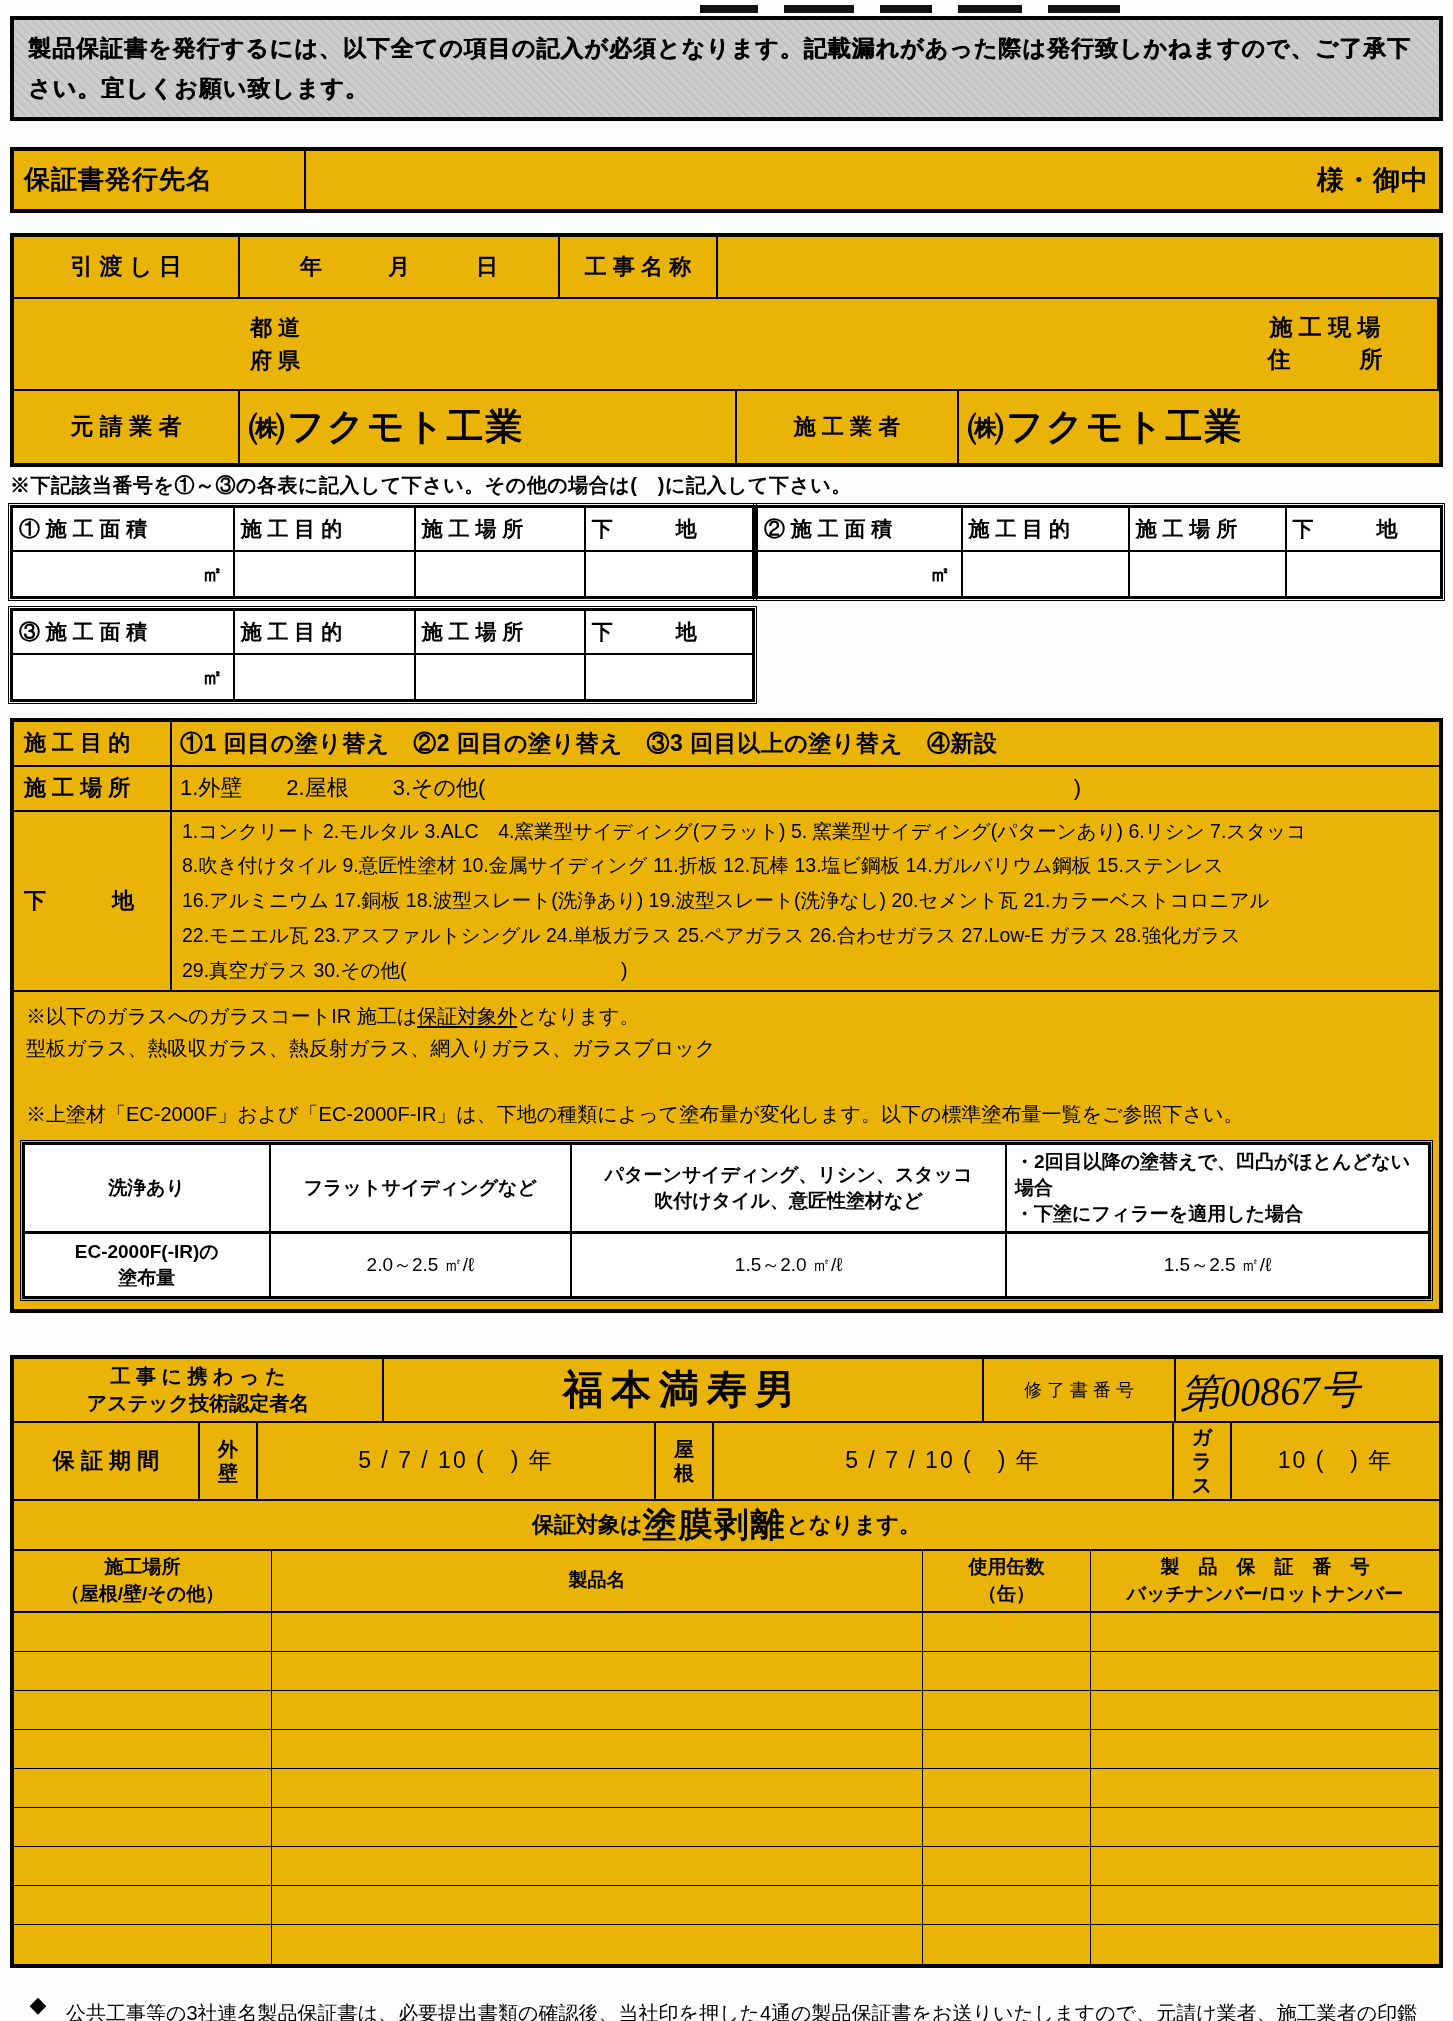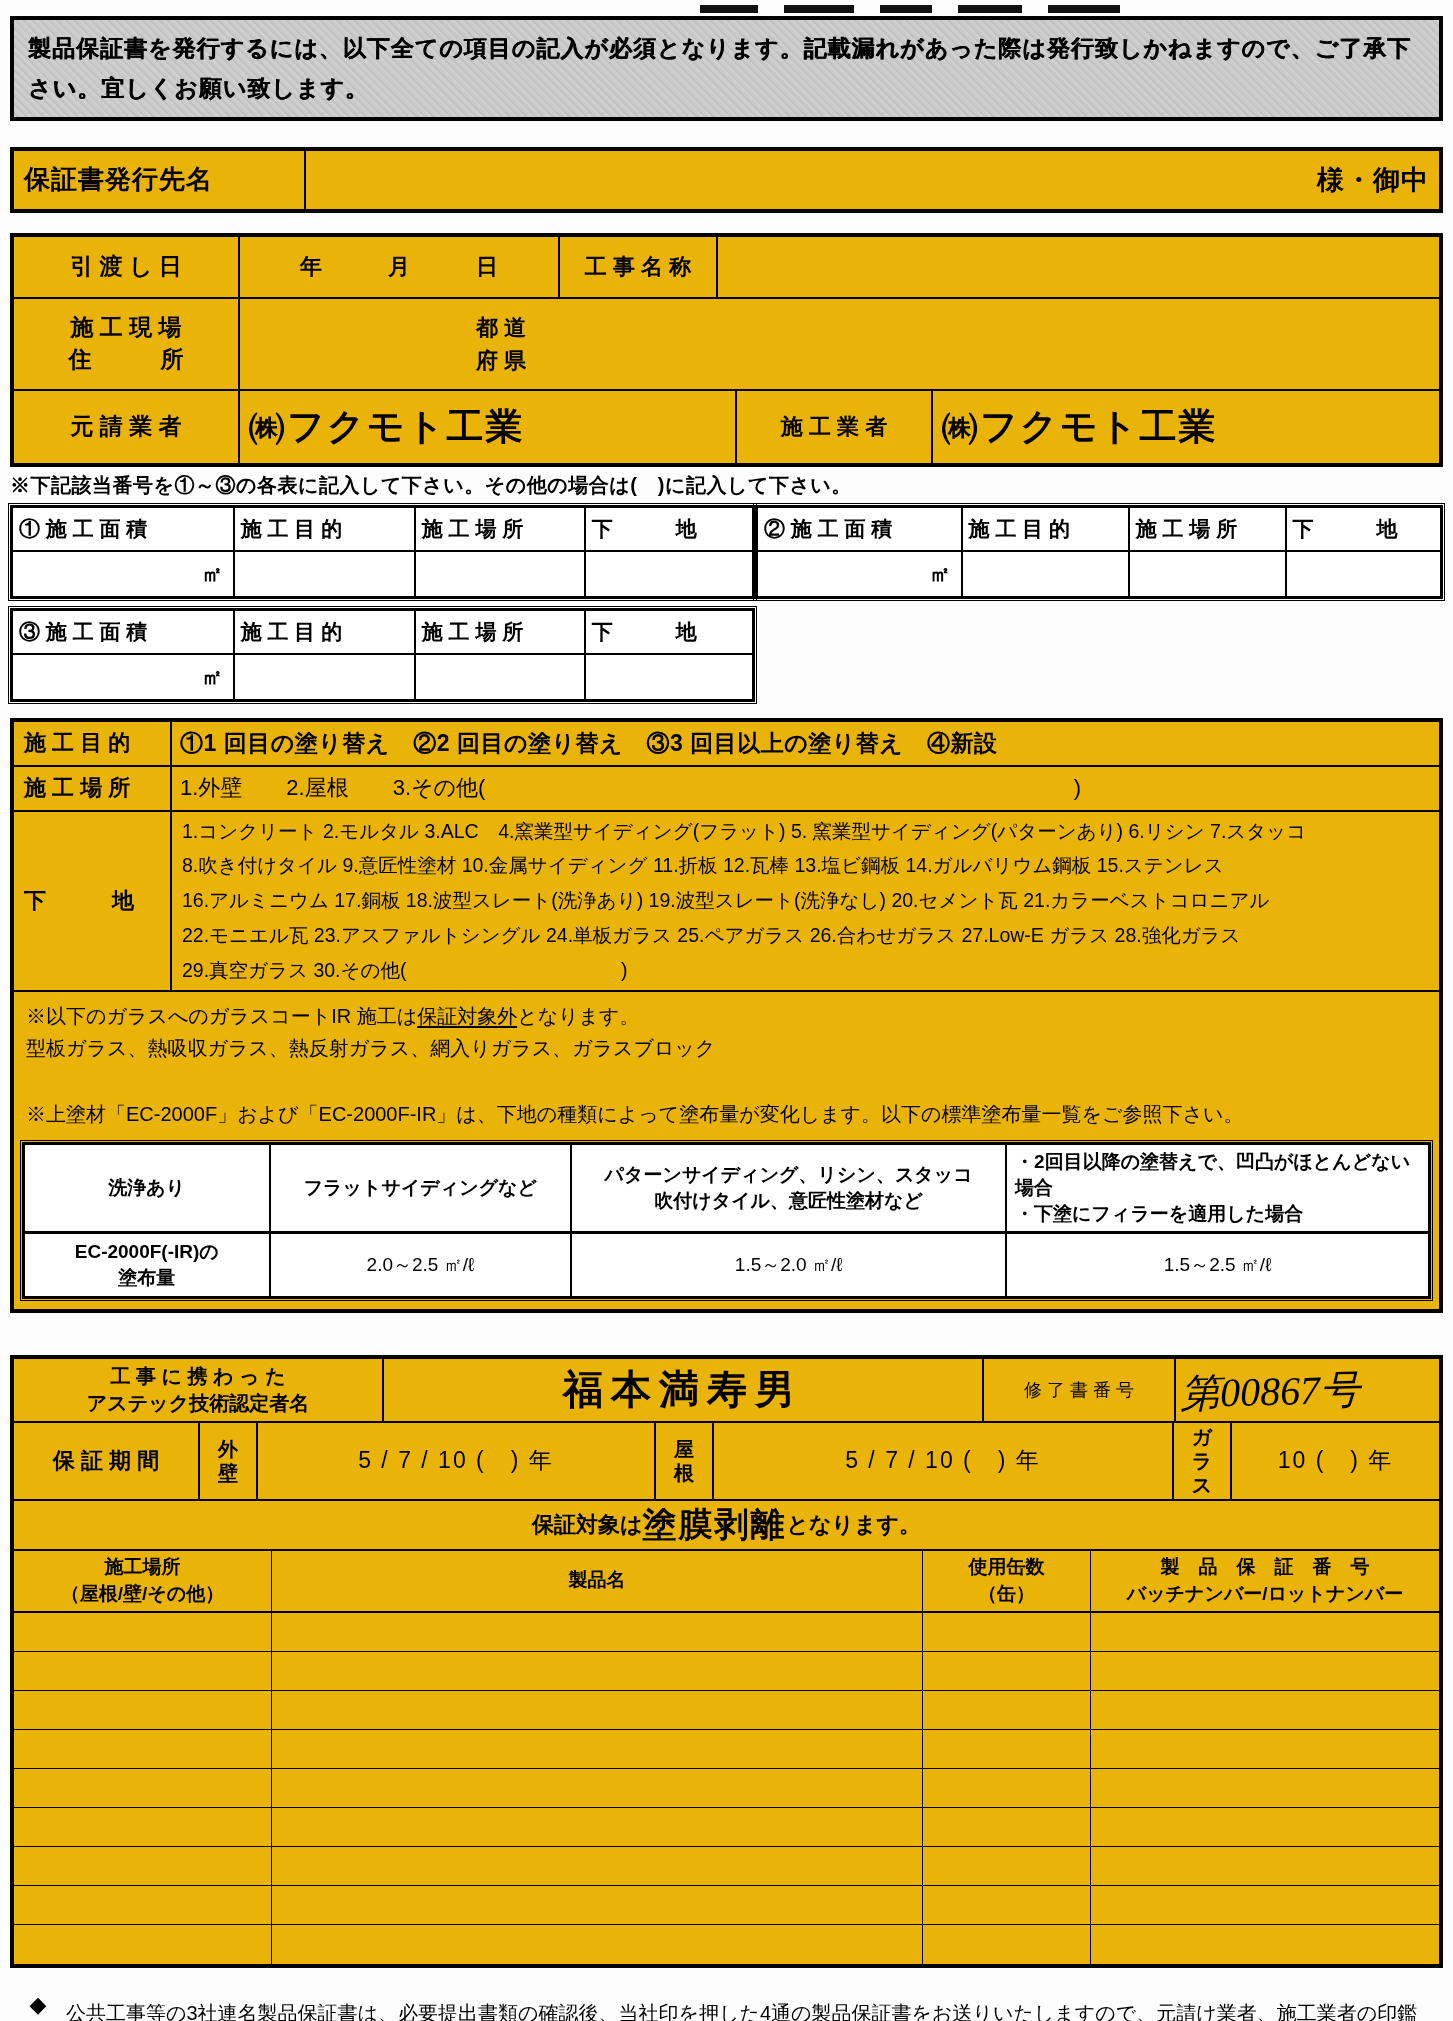--- a/index.html
+++ b/index.html
@@ -146,35 +146,35 @@
   <div class="box info-table">
     <div class="row" style="height:60px">
       <div class="c lbl lblcell br">引 渡 し 日</div>
       <div class="c br center" style="width:320px; font-size:22px; font-weight:bold;">
         <span>年　　　月　　　日</span>
       </div>
       <div class="c lbl br center" style="width:158px; font-size:22px;">工 事 名 称</div>
       <div class="c" style="flex:1"></div>
     </div>
     <div class="row bt" style="height:92px">
-      <div class="c lbl lblcell br two-line">
-        <span>施 工 現 場</span>
-        <span>住　　　所</span>
-      </div>
       <div class="c" style="flex:1; align-items:center;">
         <div class="pref">
           <span>都 道</span><br>
           <span>府 県</span>
         </div>
       </div>
+      <div class="c lbl lblcell br two-line">
+        <span>施 工 現 場</span>
+        <span>住　　　所</span>
+      </div>
     </div>
     <div class="row bt" style="height:74px">
       <div class="c lbl lblcell br" style="justify-content:center">元 請 業 者</div>
       <div class="c stamp br" style="width:497px">㈱フクモト工業</div>
-      <div class="c lbl br center" style="width:196px; font-size:22px">施 工 業 者</div>
+      <div class="c lbl br center" style="width:222px; font-size:22px">施 工 業 者</div>
       <div class="c stamp" style="flex:1">㈱フクモト工業</div>
     </div>
   </div>
 
   <div class="small-note">※下記該当番号を①～③の各表に記入して下さい。その他の場合は(　)に記入して下さい。</div>
 
   <div class="area-row">
     <div class="area-table" style="width:745px">
       <div class="hrow">
         <div class="hc at-c1 br">① 施 工 面 積</div>

